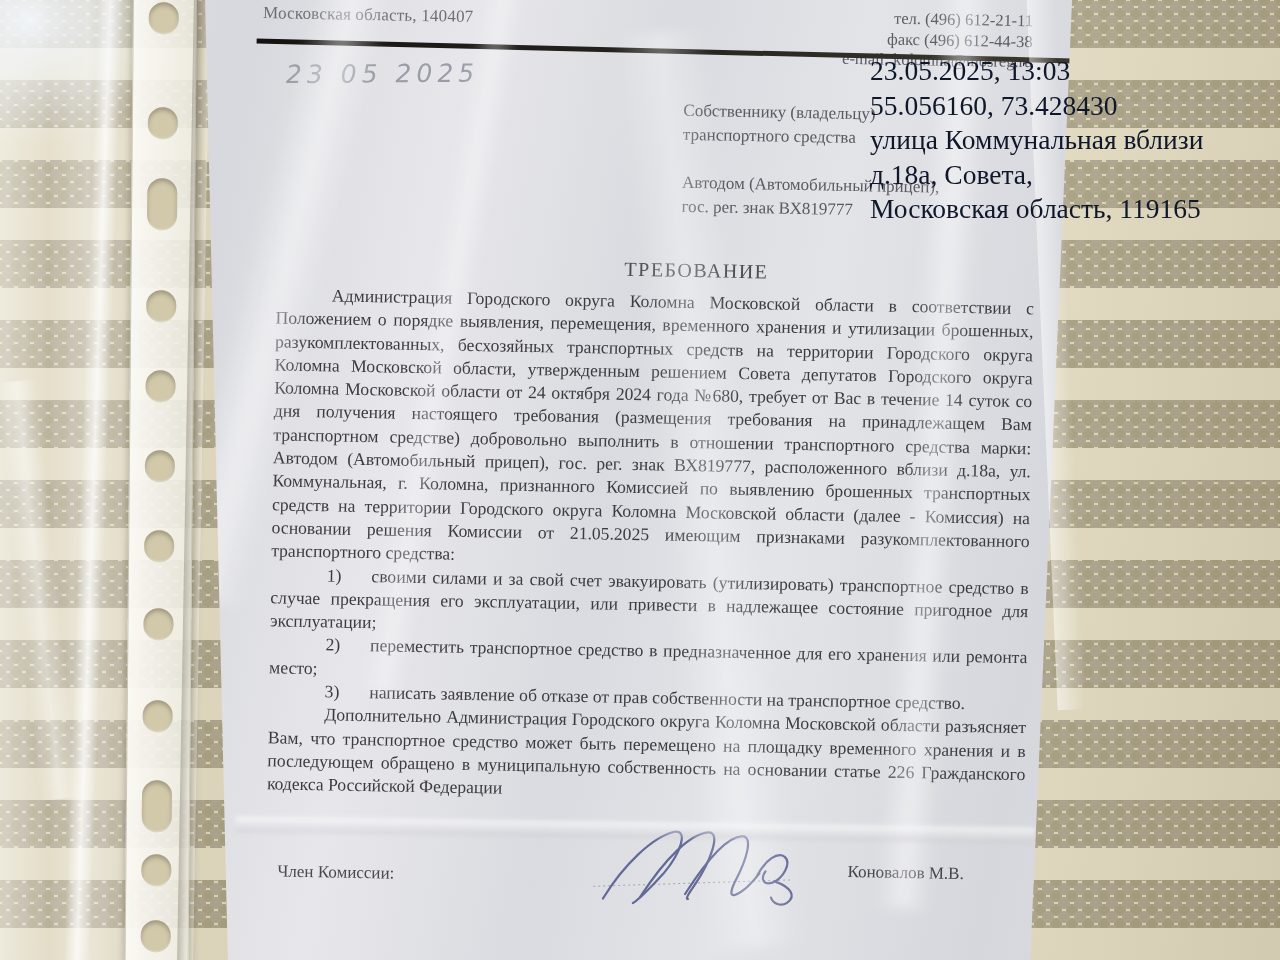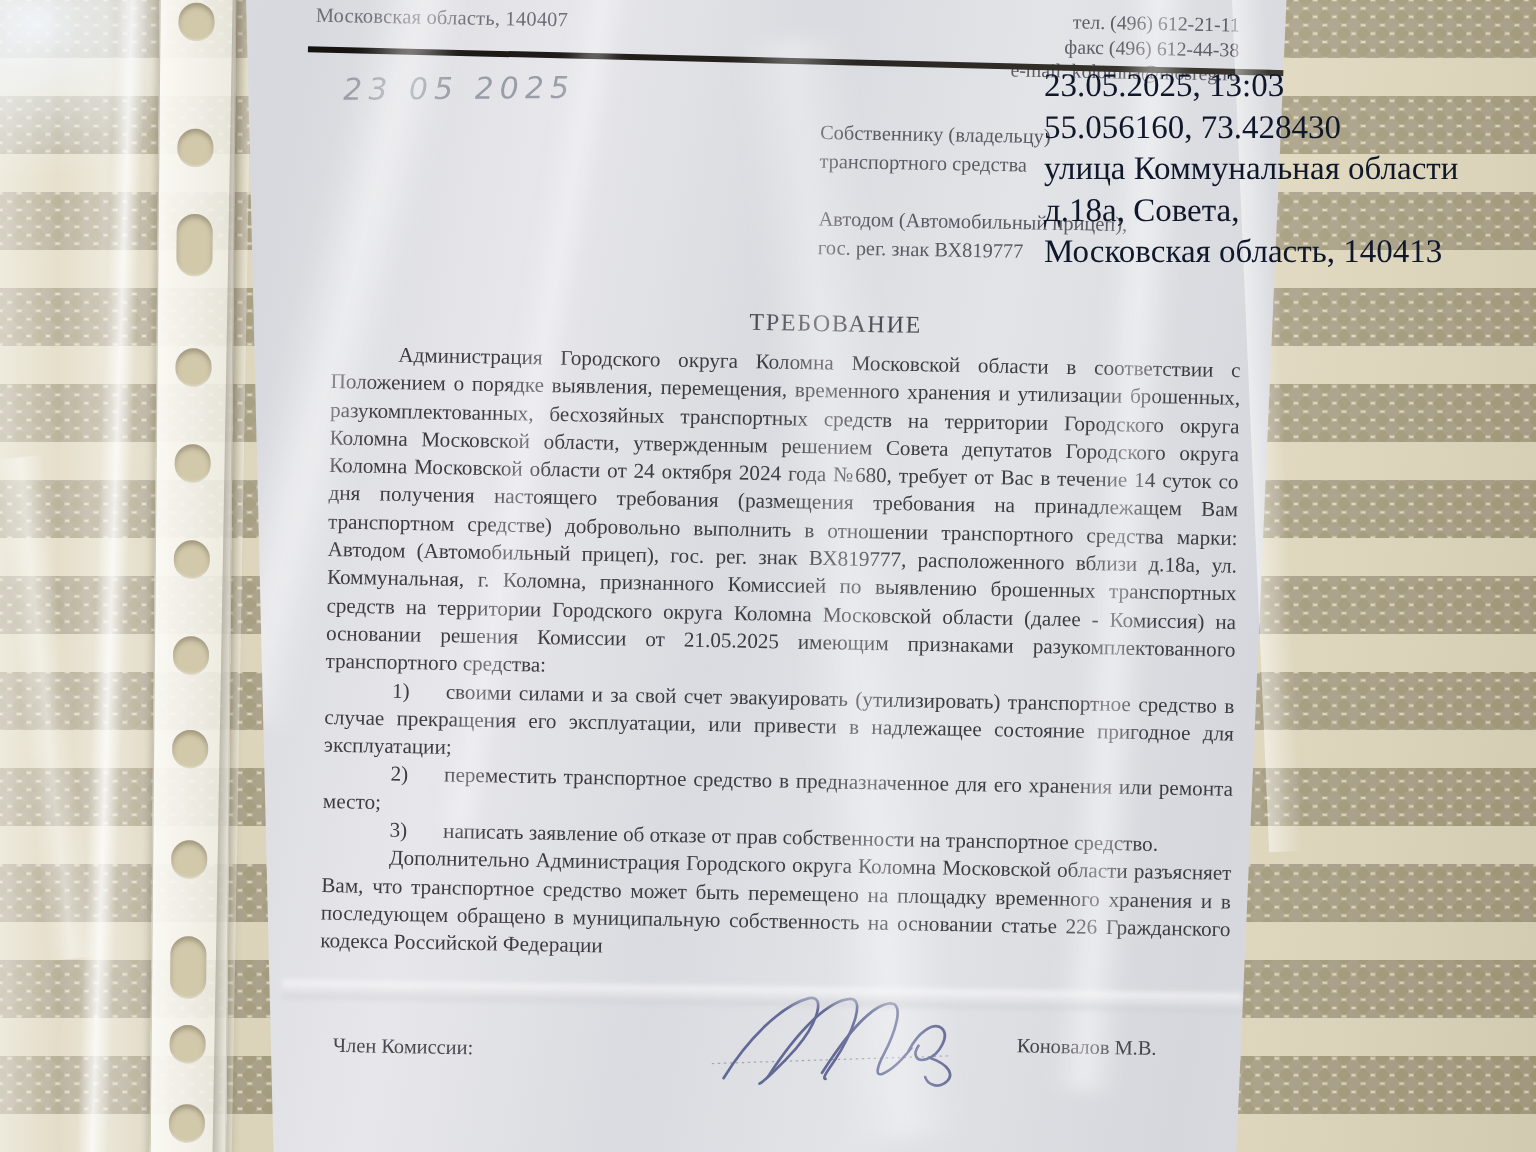--- a/index.html
+++ b/index.html
@@ -168,18 +168,18 @@
     <div class="streak st3"></div>
     <div class="streak st4"></div>
     <div class="wrinkle"></div>
   </div>
 
   <div class="edge-right"></div>
 
   <div class="overlay">
     <div>23.05.2025, 13:03</div>
     <div>55.056160, 73.428430</div>
-    <div>улица Коммунальная области</div>
+    <div>улица Коммунальная вблизи</div>
     <div>д.18а, Совета,</div>
-    <div>Московская область, 140413</div>
+    <div>Московская область, 119165</div>
   </div>
 
 </div>
 
 </body></html>

